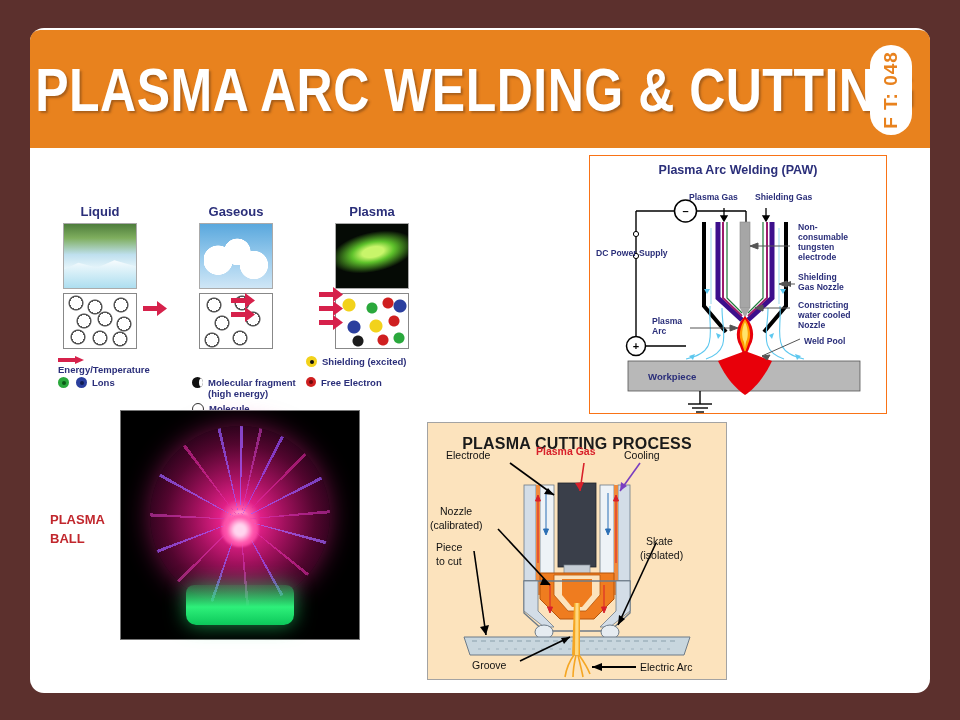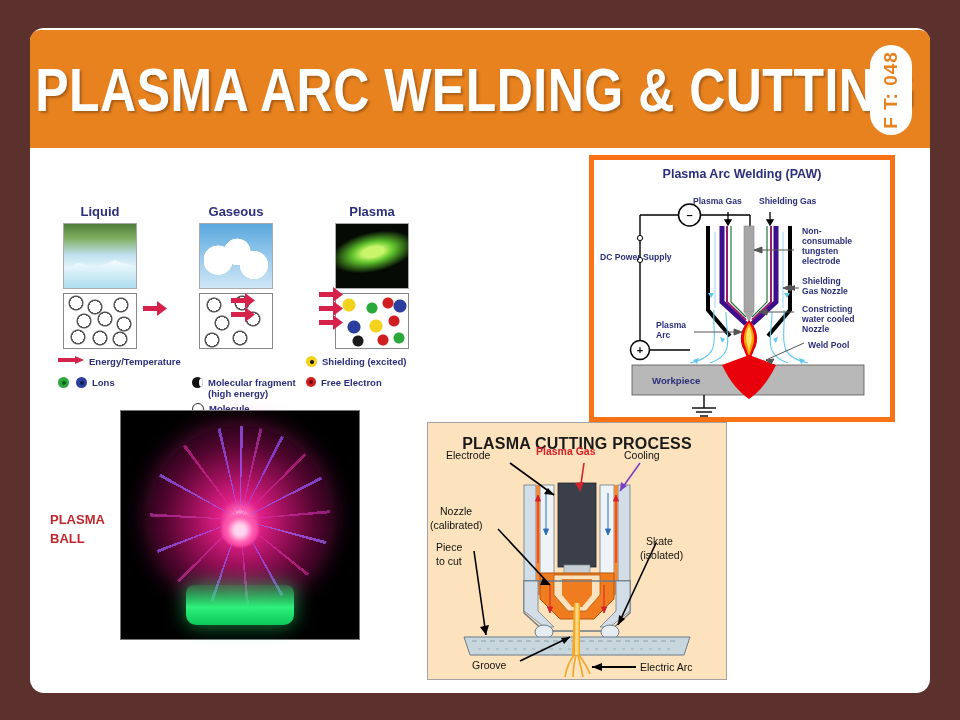--- a/index.html
+++ b/index.html
@@ -208,21 +208,21 @@
     width:108px;height:40px;border-radius:8px 8px 10px 10px;
     background:linear-gradient(180deg,rgba(40,255,120,.35),#2ef07a 55%,#0cc85a 100%);
     box-shadow:0 0 20px rgba(40,240,120,.6);
   }
   .ball-label{
     position:absolute;left:50px;top:510px;width:70px;
     color:#c1272d;font-weight:bold;font-size:13px;line-height:19px;
   }
 
   
-  .paw{position:absolute;left:589px;top:155px;width:296px;height:257px;background:#fff;border:5px solid #f97316;}
+  .paw{position:absolute;left:589px;top:155px;width:296px;height:257px;background:#fff;border:1px solid #f97316;}
   .paw-title{text-align:center;color:#2b2f7a;font-weight:bold;font-size:12.5px;margin-top:7px;}
   .paw svg{position:absolute;left:0;top:0;}
   .lbl{fill:#2b2f7a;font-family:"Liberation Sans",sans-serif;font-weight:bold;font-size:8.6px;}
 
   
   .cut{position:absolute;left:427px;top:422px;width:298px;height:256px;background:#fce3bd;border:1px solid #a3a3a3;}
   .cut-title{text-align:center;color:#1a1a1a;font-weight:bold;font-size:16px;margin-top:12px;letter-spacing:.2px;}
   .cut svg{position:absolute;left:0;top:0;}
   .clbl{fill:#111;font-family:"Liberation Sans",sans-serif;font-size:10.5px;}
   .clbl-red{fill:#d8202a;font-family:"Liberation Sans",sans-serif;font-weight:bold;font-size:10.5px;}
@@ -267,21 +267,21 @@
         <path d="M176 16 h14 v-5 l10 7.5 -10 7.5 v-5 h-14 z"></path>
         <path d="M176 30 h14 v-5 l10 7.5 -10 7.5 v-5 h-14 z"></path>
         <path d="M264 10 h14 v-5 l10 7.5 -10 7.5 v-5 h-14 z"></path>
         <path d="M264 24 h14 v-5 l10 7.5 -10 7.5 v-5 h-14 z"></path>
         <path d="M264 38 h14 v-5 l10 7.5 -10 7.5 v-5 h-14 z"></path>
       </g>
     </svg>
   </div>
 
   <div class="legend">
-    <div class="lg-row" style="left:0;top:0;">
+    <div class="lg-row" style="left:0;top:0;flex-direction:column;">
       <span class="lg-ico redarrow"></span>
       <span>Energy/Temperature</span>
     </div>
     <div class="lg-row" style="left:134px;top:0;margin-top:47px;">
       <span class="lg-ico dotO"></span>
       <span>Molecule</span>
     </div>
     <div class="lg-row" style="left:248px;top:0;">
       <span class="lg-ico dotY"></span>
       <span>Shielding (excited)</span>

